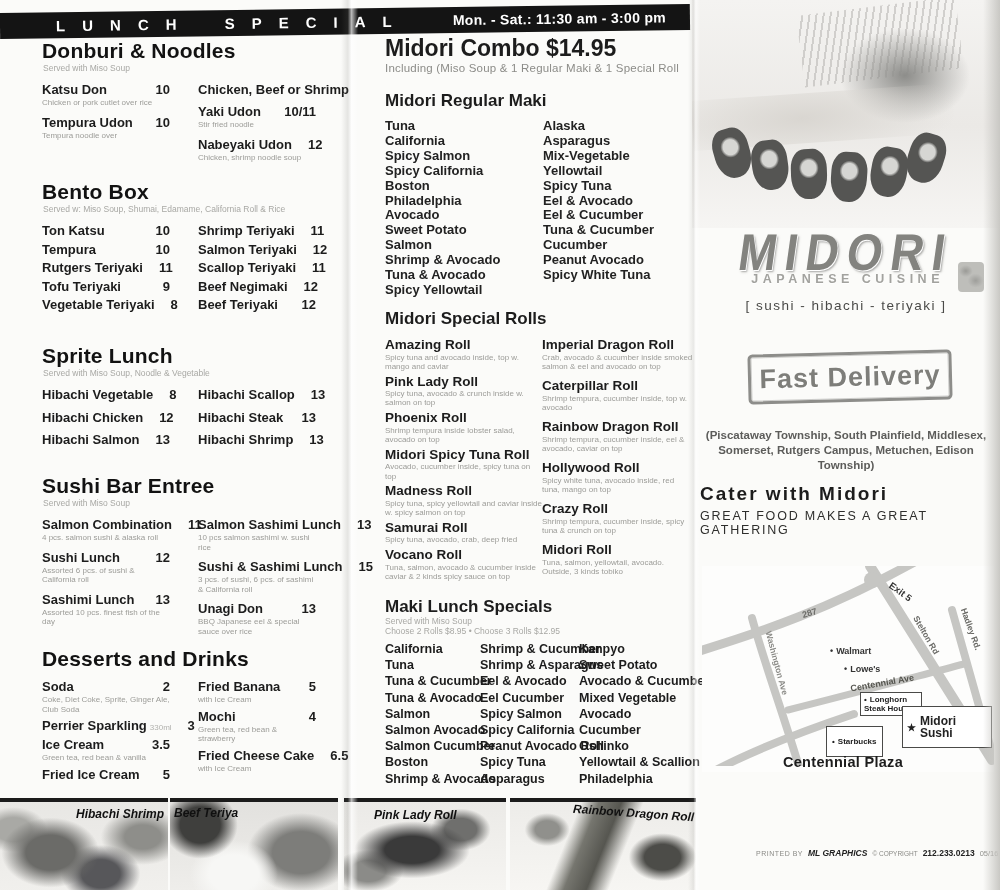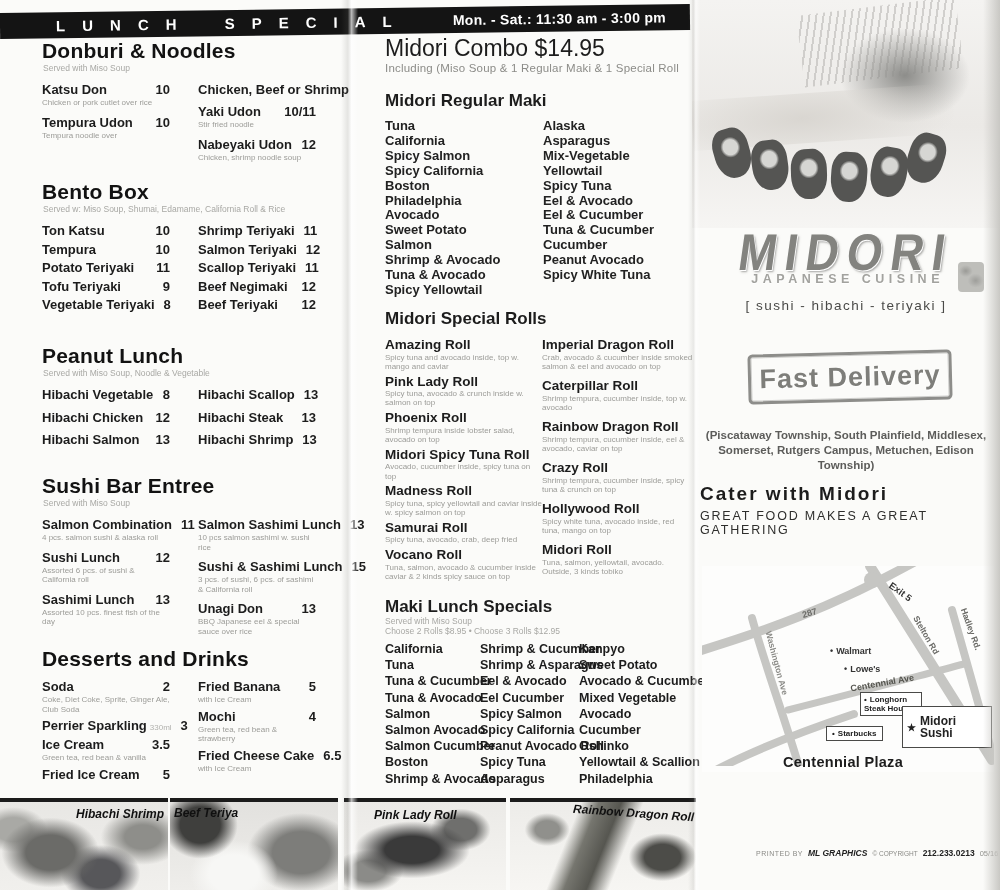--- a/index.html
+++ b/index.html
@@ -19,30 +19,30 @@
   .sec{position:absolute;left:42px;width:288px}
   .sec-title{margin:0;font-size:21px;font-weight:700;line-height:22px;letter-spacing:.2px;color:#121212}
   .sec-sub{font-size:8.5px;color:#a8a8a4;line-height:10px;margin:1px 0 9px 1px}
   .cols{display:flex}
   .c1{width:128px;margin-right:28px;flex:none}
   .c2{width:118px;flex:none}
   .mi-row{display:flex;justify-content:space-between;align-items:flex-end}
   .mi-left{display:flex;align-items:baseline;white-space:nowrap}
   .mi-name{font-size:13px;font-weight:700;white-space:nowrap}
   .mi-small{font-size:8px;color:#b2b2ae;margin-left:3px;font-weight:400}
-  .mi-price{font-size:13px;font-weight:700;margin-left:9px}
+  .mi-price{font-size:13px;font-weight:700;margin-left:16px}
   .mi-desc{font-size:8px;color:#9c9c98;line-height:9.5px;margin-top:1px;max-width:140px}
   .s-don{top:40px}  .s-don .mi{margin-bottom:7px}
   .s-ben{top:181px} .s-ben .mi{margin-bottom:3.5px}
   .s-hib{top:345px} .s-hib .mi{margin-bottom:7.5px}
   .s-sus{top:475px} .s-sus .mi{margin-bottom:7px}
   .s-des{top:648px} .s-des .mi{margin-bottom:4px}
   
   .m-combo{position:absolute;left:385px;top:36px;width:305px}
-  .m-combo-title{margin:0;font-size:23px;font-weight:400;line-height:24px}
+  .m-combo-title{margin:0;font-size:23px;font-weight:700;line-height:24px}
   .m-combo-sub{font-size:11.5px;color:#8c8c88;margin-top:2px;letter-spacing:.2px}
   .m-sec-title{margin:0 0 9px 0;font-size:17px;font-weight:700;line-height:18px}
   .m-maki{position:absolute;left:385px;top:92px}
   .mc1{width:158px;flex:none}.mc2{width:150px;flex:none}
   .maki-item{font-size:13px;font-weight:600;line-height:14.9px;color:#222}
   .m-special{position:absolute;left:385px;top:310px}
   .sc1{width:157px;flex:none}.sc2{width:152px;flex:none}
   .roll{margin-bottom:2.5px}
   .sc2 .roll{margin-bottom:7px}
   .roll-name{font-size:13.5px;font-weight:700;line-height:15px}
@@ -89,21 +89,21 @@
   .ml-exit5{left:186px;top:20px;transform:rotate(36deg);font-size:9.5px;color:#333}
   .ml-stelton{left:203px;top:64px;transform:rotate(60deg);color:#6a6a66;font-size:8.5px}
   .ml-hadley{left:247px;top:58px;transform:rotate(70deg);color:#6a6a66;font-size:8.5px}
   .ml-wash{left:42px;top:92px;transform:rotate(75deg);color:#8b8b87;font-size:8.5px}
   .ml-cent{left:148px;top:112px;transform:rotate(-10deg);color:#55554f;font-size:9px}
   .ml-place{font-weight:600;color:#333}
   .ml-walmart{left:128px;top:80px}
   .ml-lowes{left:142px;top:98px}
   .map-box{position:absolute;background:#fff;border:1px solid #4a4a48;font-weight:700;color:#222}
   .mb-longhorn{left:158px;top:126px;width:54px;font-size:8px;line-height:9px;padding:2px 3px;font-weight:600}
-  .mb-starbucks{left:124px;top:160px;font-size:8px;padding:2px 5px;white-space:nowrap;font-weight:600}
+  .mb-starbucks{left:124px;top:160px;font-size:8px;padding:10px 5px;white-space:nowrap;font-weight:600}
   .mb-midori{left:200px;top:140px;width:80px;height:36px;display:flex;align-items:center;gap:4px;padding:2px 4px}
   .mb-midori .star{font-size:10px}
   .mb-midori .txt{font-size:12px;line-height:12.5px;width:46px}
   .map-caption{position:absolute;left:0;right:10px;bottom:2px;text-align:center;font-size:14.5px;font-weight:700;letter-spacing:.3px}
   .dot{margin-right:3px}
   
   .footer{position:absolute;left:756px;top:848px;display:flex;align-items:baseline;gap:5px;color:#55554f}
   .f-printed{font-size:7px;color:#8a8a86;letter-spacing:.5px}
   .f-studio{font-size:8.5px;font-weight:700;font-style:italic;color:#222}
   .f-copy{font-size:6.5px;color:#8a8a86}
@@ -225,21 +225,21 @@
               <span class="mi-left">
                 <span class="mi-name">Tempura</span>
               </span>
               <span class="mi-price">10</span>
             </div>
 
         </div>
           <div class="mi">
           <div class="mi-row">
               <span class="mi-left">
-                <span class="mi-name">Potato Teriyaki</span>
+                <span class="mi-name">Rutgers Teriyaki</span>
               </span>
               <span class="mi-price">11</span>
             </div>
 
         </div>
           <div class="mi">
           <div class="mi-row">
               <span class="mi-left">
                 <span class="mi-name">Tofu Teriyaki</span>
               </span>
@@ -302,21 +302,21 @@
               </span>
               <span class="mi-price">12</span>
             </div>
 
         </div>
         </div>
     </div>
   </section>
 
   <section class="sec s-hib">
-    <h2 class="sec-title">Peanut Lunch</h2>
+    <h2 class="sec-title">Sprite Lunch</h2>
     <div class="sec-sub">Served with Miso Soup, Noodle &amp; Vegetable</div>
     <div class="cols">
       <div class="c1">
 
       <div class="mi">
           <div class="mi-row">
               <span class="mi-left">
                 <span class="mi-name">Hibachi Vegetable</span>
               </span>
               <span class="mi-price">8</span>
@@ -595,26 +595,26 @@
         </div>
           <div class="roll">
           <div class="roll-name">Caterpillar Roll</div>
           <div class="roll-desc">Shrimp tempura, cucumber inside, top w. avocado</div>
         </div>
           <div class="roll">
           <div class="roll-name">Rainbow Dragon Roll</div>
           <div class="roll-desc">Shrimp tempura, cucumber inside, eel &amp; avocado, caviar on top</div>
         </div>
           <div class="roll">
+          <div class="roll-name">Hollywood Roll</div>
+          <div class="roll-desc">Spicy white tuna, avocado inside, red tuna, mango on top</div>
+        </div>
+          <div class="roll">
           <div class="roll-name">Crazy Roll</div>
           <div class="roll-desc">Shrimp tempura, cucumber inside, spicy tuna &amp; crunch on top</div>
-        </div>
-          <div class="roll">
-          <div class="roll-name">Hollywood Roll</div>
-          <div class="roll-desc">Spicy white tuna, avocado inside, red tuna, mango on top</div>
         </div>
           <div class="roll">
           <div class="roll-name">Midori Roll</div>
           <div class="roll-desc">Tuna, salmon, yellowtail, avocado. Outside, 3 kinds tobiko</div>
         </div>
         </div>
     </div>
   </div>
 
   <div class="m-lunch">

